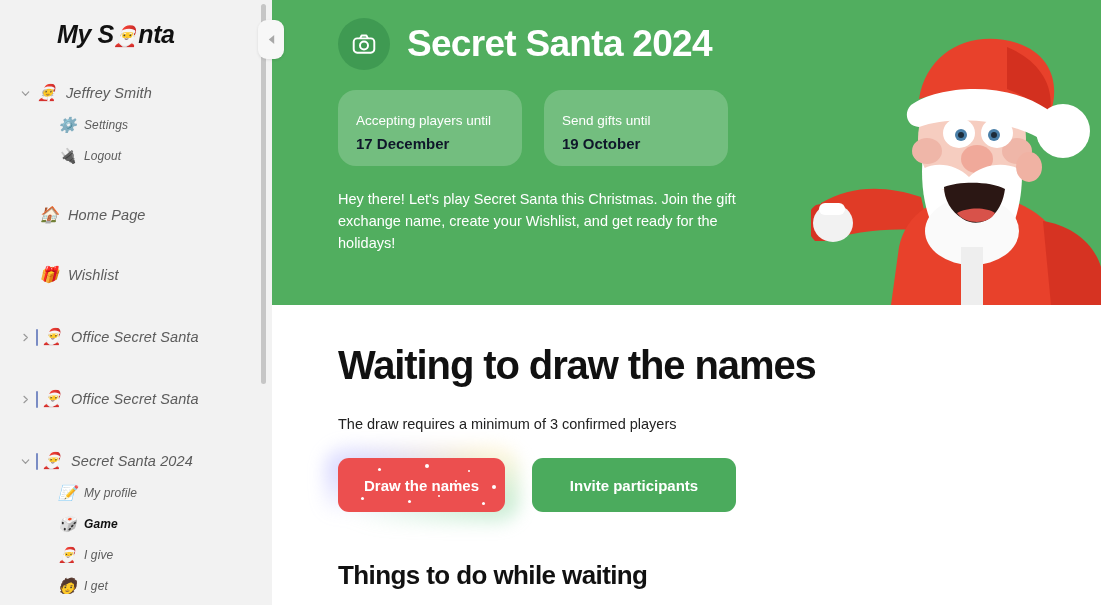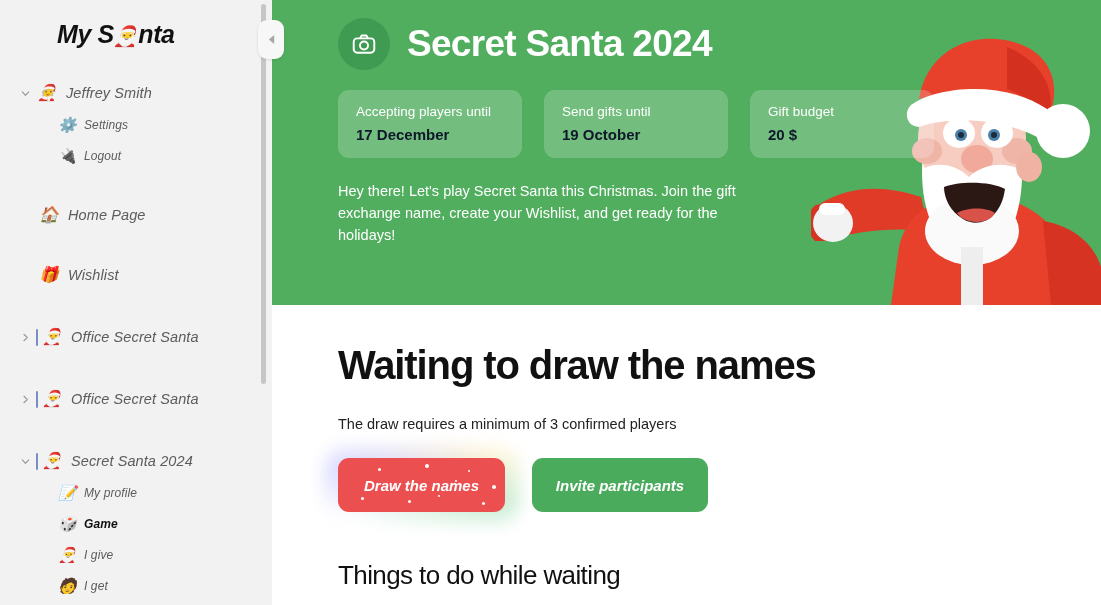--- a/index.html
+++ b/index.html
@@ -116,24 +116,24 @@
     margin-left: 17px; letter-spacing: -0.7px;
     white-space: nowrap;
   }
   .cards {
     display: flex; gap: 22px;
     padding: 20px 0 0 66px;
     position: relative; z-index: 5;
   }
   .card {
     background: rgba(255,255,255,0.20);
-    border-radius: 11px;
-    width: 184px; height: 68px;
+    border-radius: 18px;
+    width: 184px; height: 76px;
     padding: 14px 18px;
-    display: flex; flex-direction: column; justify-content: flex-start;
+    display: flex; flex-direction: column; justify-content: flex-end;
   }
   .card-label { font-size: 13.5px; color: #fff; margin-bottom: 7px; white-space: nowrap; }
   .card-value { font-size: 15px; font-weight: bold; color: #0f172a; white-space: nowrap; }
   .hero-desc {
     position: relative; z-index: 5;
     padding: 22px 0 0 66px;
     width: 470px;
     font-size: 14.5px; line-height: 22px; color: #ffffff;
   }
   .santa {
@@ -175,40 +175,40 @@
                 radial-gradient(ellipse at 75% 15%, rgba(255,225,140,0.35), rgba(255,225,140,0) 60%);
     filter: blur(8px);
     z-index: 0;
   }
   .btn {
     position: relative; z-index: 2;
     border: none; border-radius: 11px;
     font-family: "Liberation Sans", sans-serif;
     font-size: 15px; font-weight: bold; color: #fff;
     cursor: pointer;
-    display: flex; align-items: center; justify-content: center; font-style: italic;
+    display: flex; align-items: center; justify-content: center;
   }
   .btn-draw {
     background: #ec4f4f;
     width: 167px; height: 54px;
     overflow: hidden;
   }
   .btn-draw .lbl { position: relative; z-index: 3; }
   .snow { position: absolute; inset: 0; z-index: 2; pointer-events: none; }
   .snow i {
     position: absolute; background: #fff; border-radius: 50%;
     display: block;
   }
   .btn-invite {
     background: #4bab5d;
-    width: 176px; height: 54px;
+    width: 204px; height: 54px;
   }
   .h2 {
     margin-top: 48px;
-    font-size: 26px; font-weight: normal; color: #111;
+    font-size: 26px; font-weight: bold; color: #111;
     letter-spacing: -0.6px;
   }
 </style>
 </head>
 <body>
 
 <div class="app">
 
   <aside class="sidebar">
 
@@ -377,24 +377,20 @@
       </div>
 
       <div class="cards">
         <div class="card">
           <div class="card-label">Accepting players until</div>
           <div class="card-value">17 December</div>
         </div>
         <div class="card">
           <div class="card-label">Send gifts until</div>
           <div class="card-value">19 October</div>
-        </div>
-        <div class="card">
-          <div class="card-label">Gift budget</div>
-          <div class="card-value">20 $</div>
         </div>
       </div>
 
       <p class="hero-desc">Hey there! Let's play Secret Santa this Christmas. Join the gift exchange name, create your Wishlist, and get ready for the holidays!</p>
 
     </section>
 
     <section class="body-sec">
       <h2 class="h1">Waiting to draw the names</h2>
       <p class="sub">The draw requires a minimum of 3 confirmed players</p>

